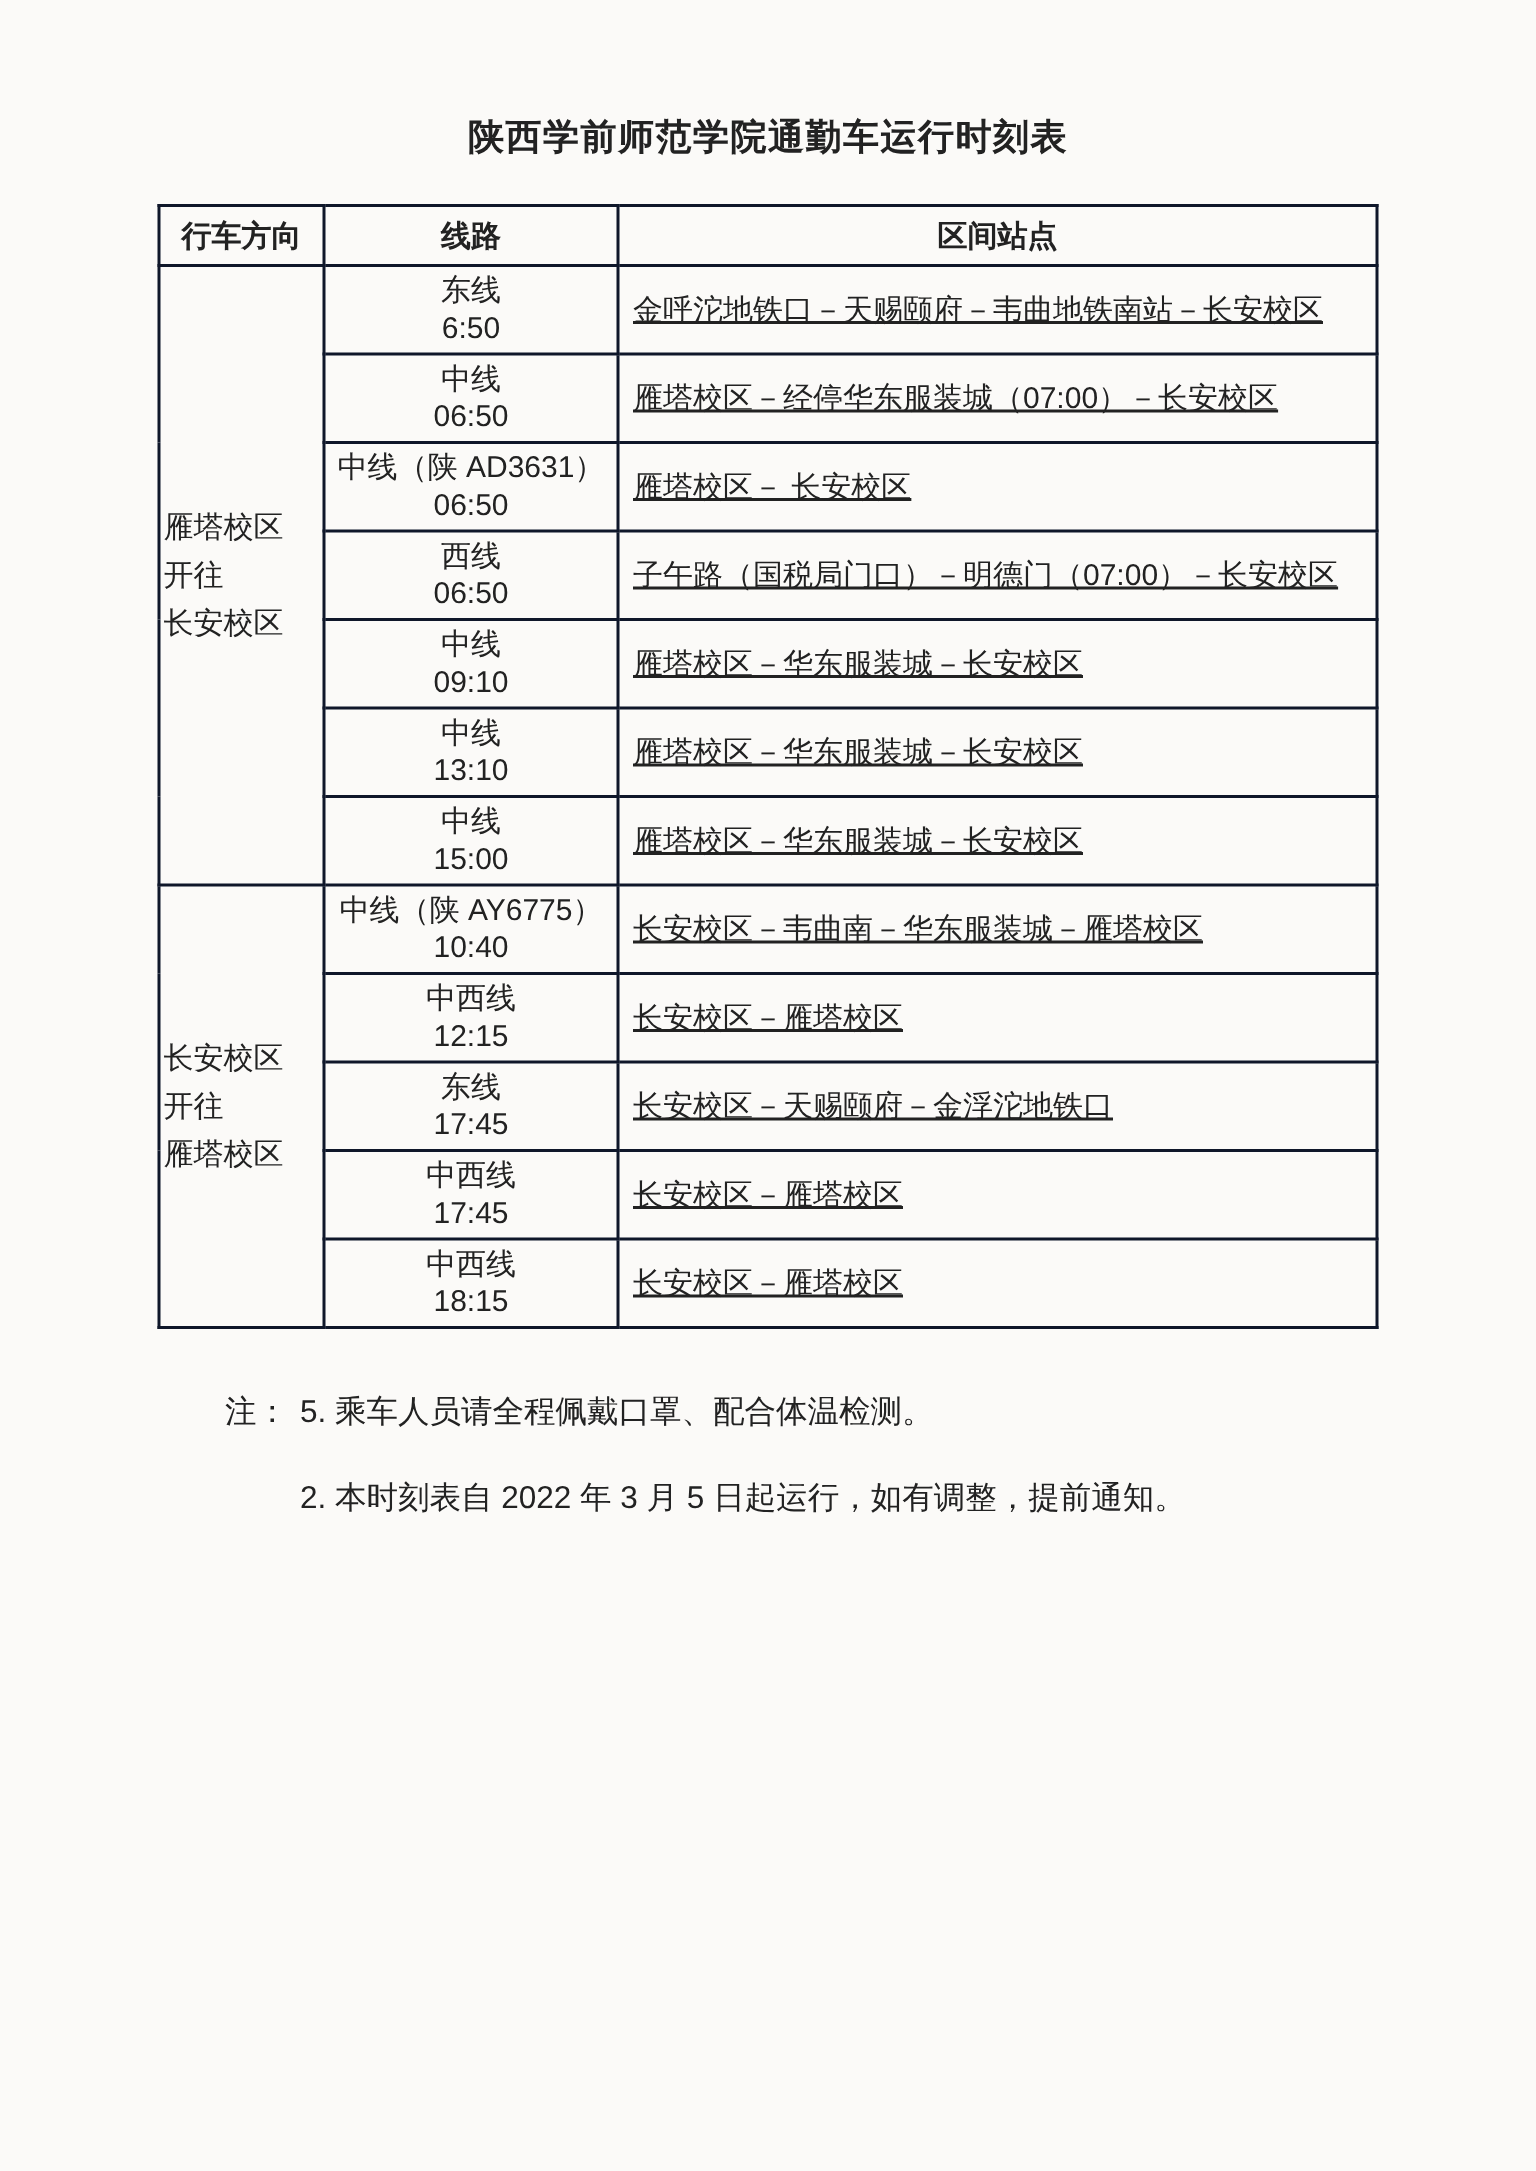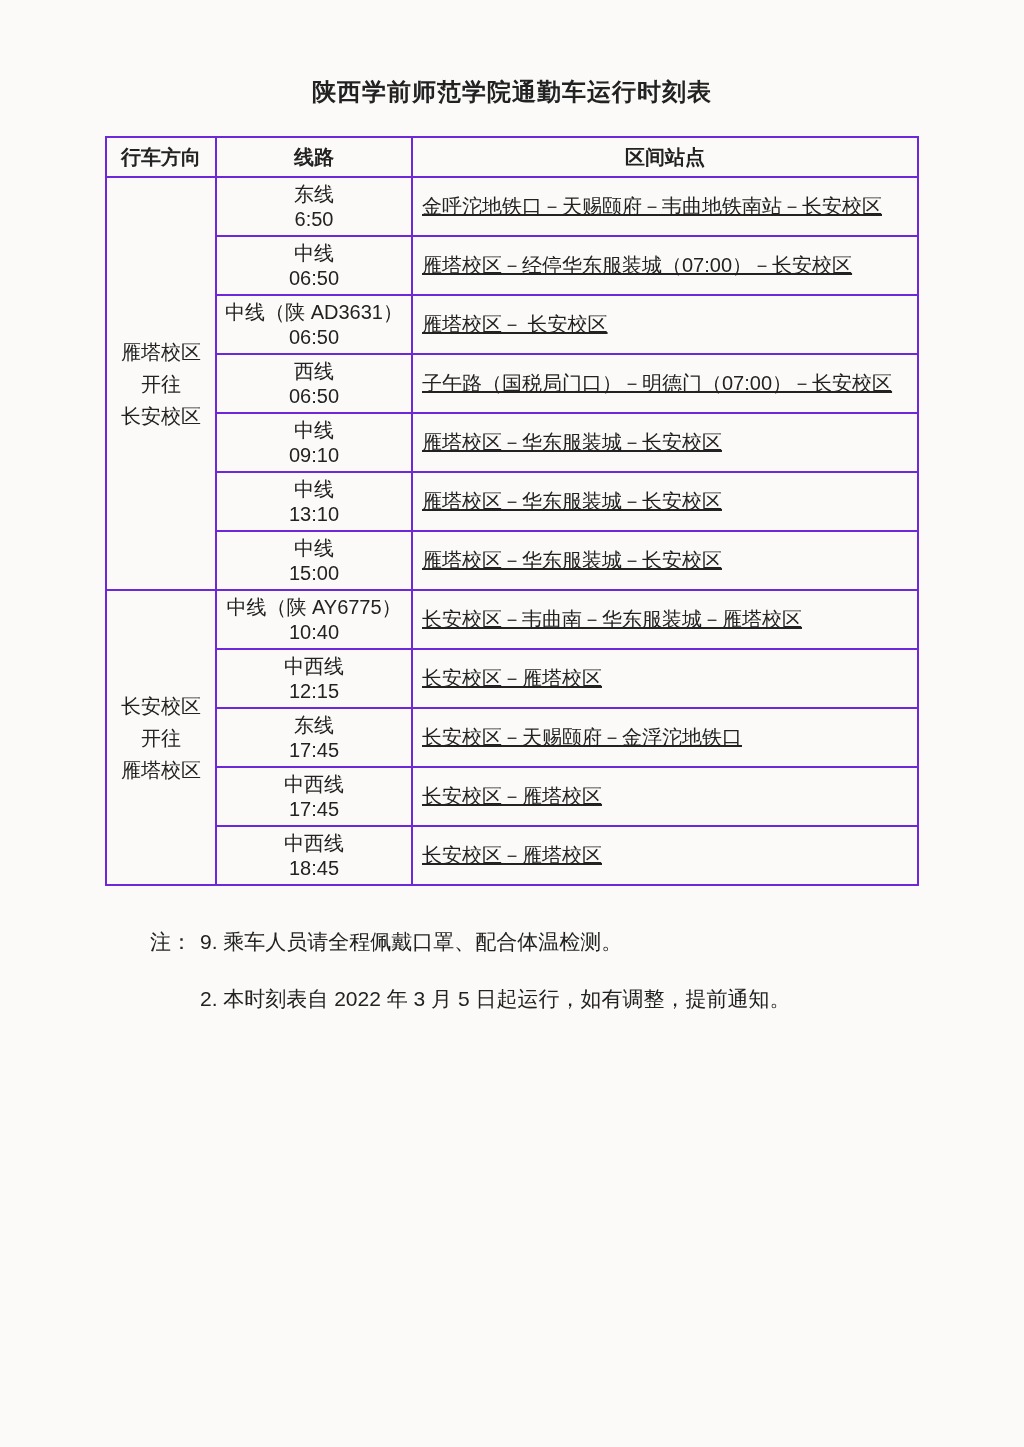--- a/index.html
+++ b/index.html
@@ -40,32 +40,31 @@
     margin: 30px auto 0 auto;
     width: 812px;
     border-collapse: collapse;
     table-layout: fixed;
   }
   table.timetable col.c-dir   { width: 110px; }
   table.timetable col.c-route { width: 196px; }
   table.timetable col.c-sta   { width: 506px; }
   table.timetable th,
   table.timetable td {
-    border: 2px solid #6d28d9;
+    border: 2px solid #0f172a;
     font-size: 20px;
     vertical-align: middle;
   }
   table.timetable th {
     height: 38px;
     font-weight: 700;
     text-align: center;
     padding: 0;
   }
   td.dir-cell {
-    text-align: center;
     line-height: 32px;
     padding: 0 2px;
   }
   td.dir-cell span { display: block; }
   td.route-cell {
     height: 53px;
     text-align: center;
     padding: 2px 1px;
   }
   td.route-cell .route-name,
@@ -218,31 +217,31 @@
       <tr>
         <td class="route-cell">
           <div class="route-name">中西线</div>
           <div class="route-time">17:45</div>
         </td>
         <td class="stations-cell">长安校区－雁塔校区</td>
       </tr>
       <tr>
         <td class="route-cell">
           <div class="route-name">中西线</div>
-          <div class="route-time">18:45</div>
+          <div class="route-time">18:15</div>
         </td>
         <td class="stations-cell">长安校区－雁塔校区</td>
       </tr>
     </tbody>
   </table>
 
   <div class="notes">
     <div class="note-line">
       <span class="note-label">注：</span>
-      <span>9. 乘车人员请全程佩戴口罩、配合体温检测。</span>
+      <span>5. 乘车人员请全程佩戴口罩、配合体温检测。</span>
     </div>
     <div class="note-line second">
       <span>2. 本时刻表自 2022 年 3 月 5 日起运行，如有调整，提前通知。</span>
     </div>
   </div>
 
 
 </div>
 
 </body></html>

